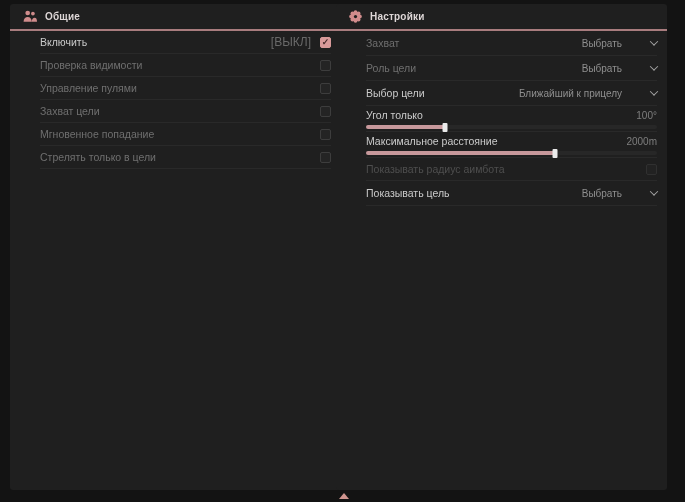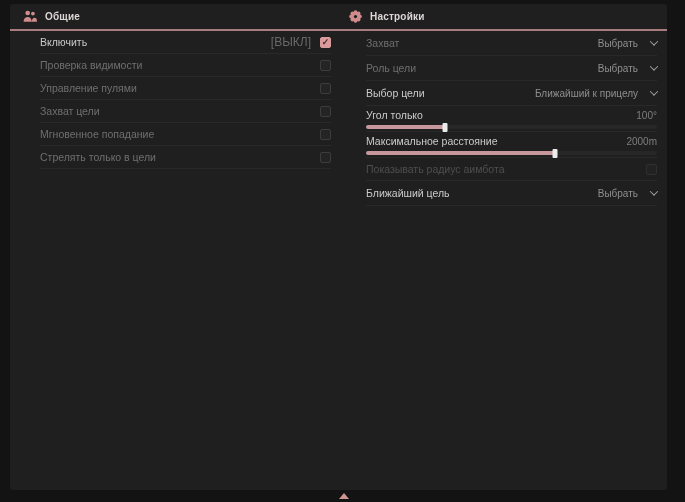--- a/index.html
+++ b/index.html
@@ -65,21 +65,21 @@
   }
   .checkbox .mark {
     color: #46292b;
     font-size: 9px;
     font-weight: bold;
     line-height: 1;
     transform: translateY(-0.5px);
   }
   .dropdown {
     display: flex; align-items: center;
-    gap: 13px;
+    gap: 29px;
     cursor: pointer;
   }
   .dropdown .dd-value { color: #8f8f8f; font-size: 10px; }
   .chevron {
     width: 6px; height: 6px;
     border-right: 1.5px solid #a3a3a3;
     border-bottom: 1.5px solid #a3a3a3;
     transform: rotate(45deg) translate(-1px,-1px);
   }
   .row.ctl-slider {
@@ -255,21 +255,21 @@
           <div class="slider-handle" style="left: 65%;"></div>
         </div>
       </div>
       <div class="row ctl-checkbox">
         <span class="lbl disabled">Показывать радиус аимбота</span>
         <div class="row-right">
           <div class="checkbox dim"></div>
         </div>
       </div>
       <div class="row ctl-dropdown">
-        <span class="lbl bright">Ближайший цель</span>
+        <span class="lbl bright">Показывать цель</span>
         <div class="row-right">
           <div class="dropdown">
             <span class="dd-value">Выбрать</span>
             <span class="chevron"></span>
           </div>
         </div>
       </div>
     </div>
 </div>
 

